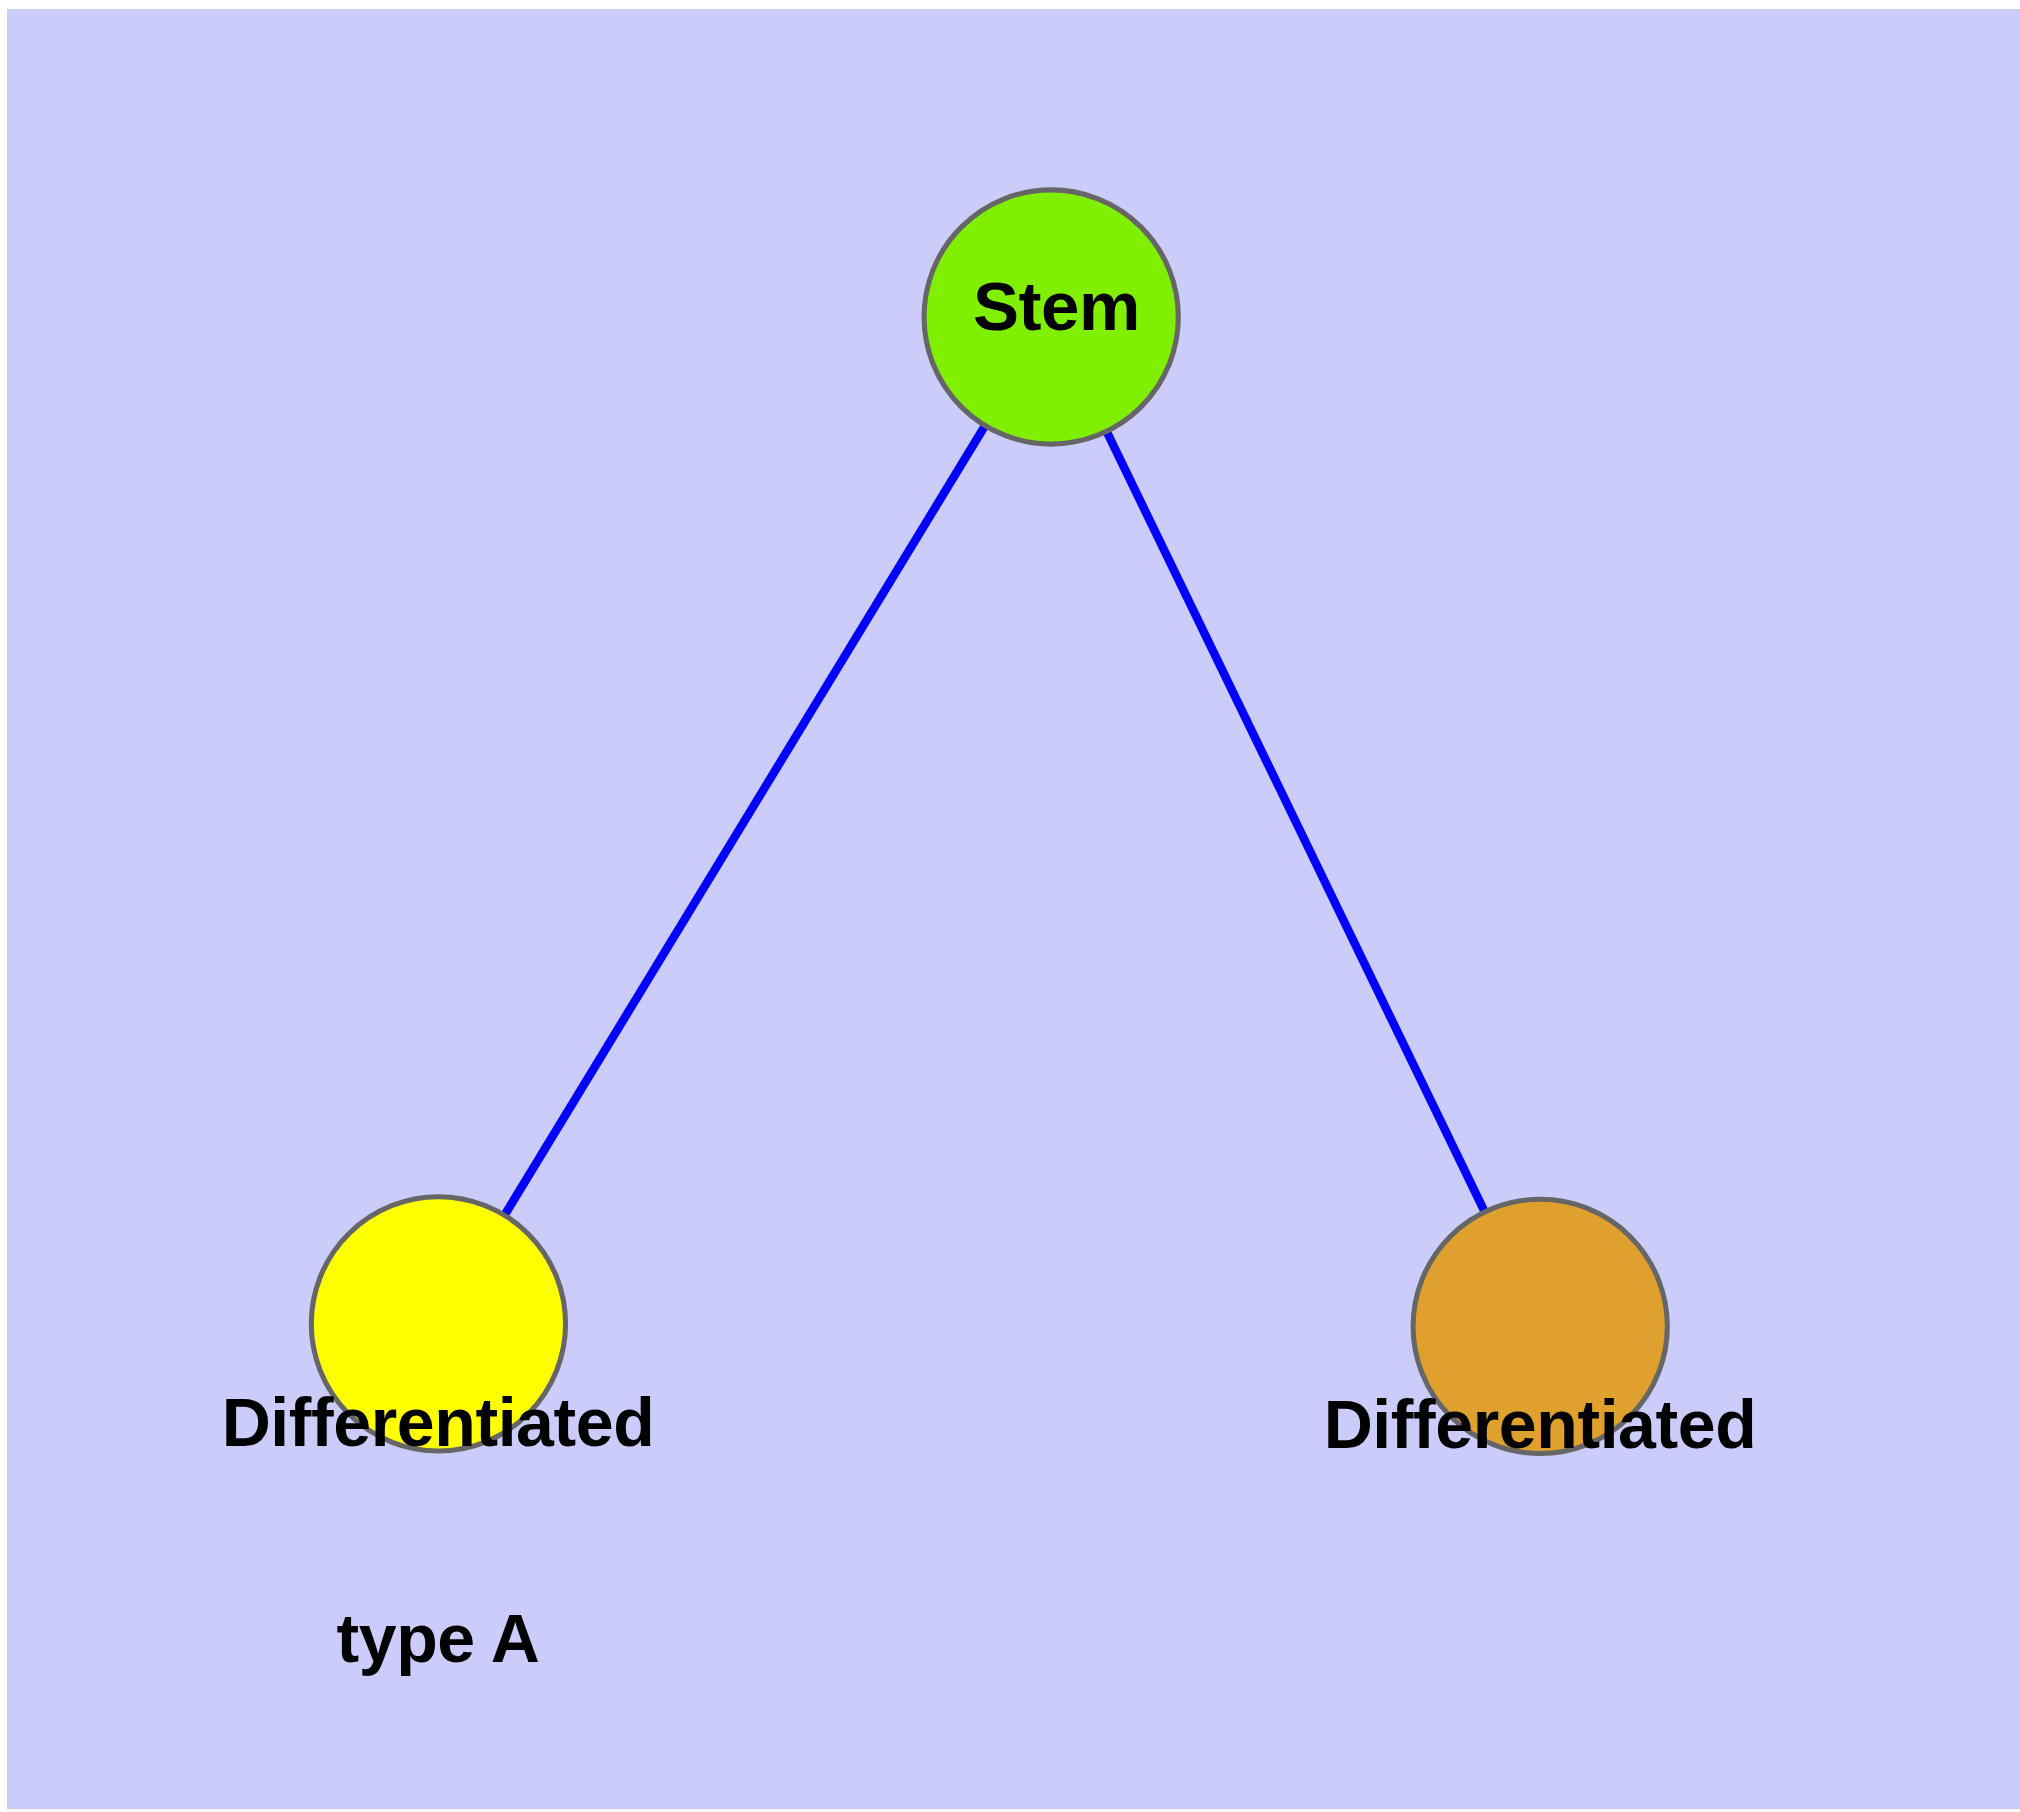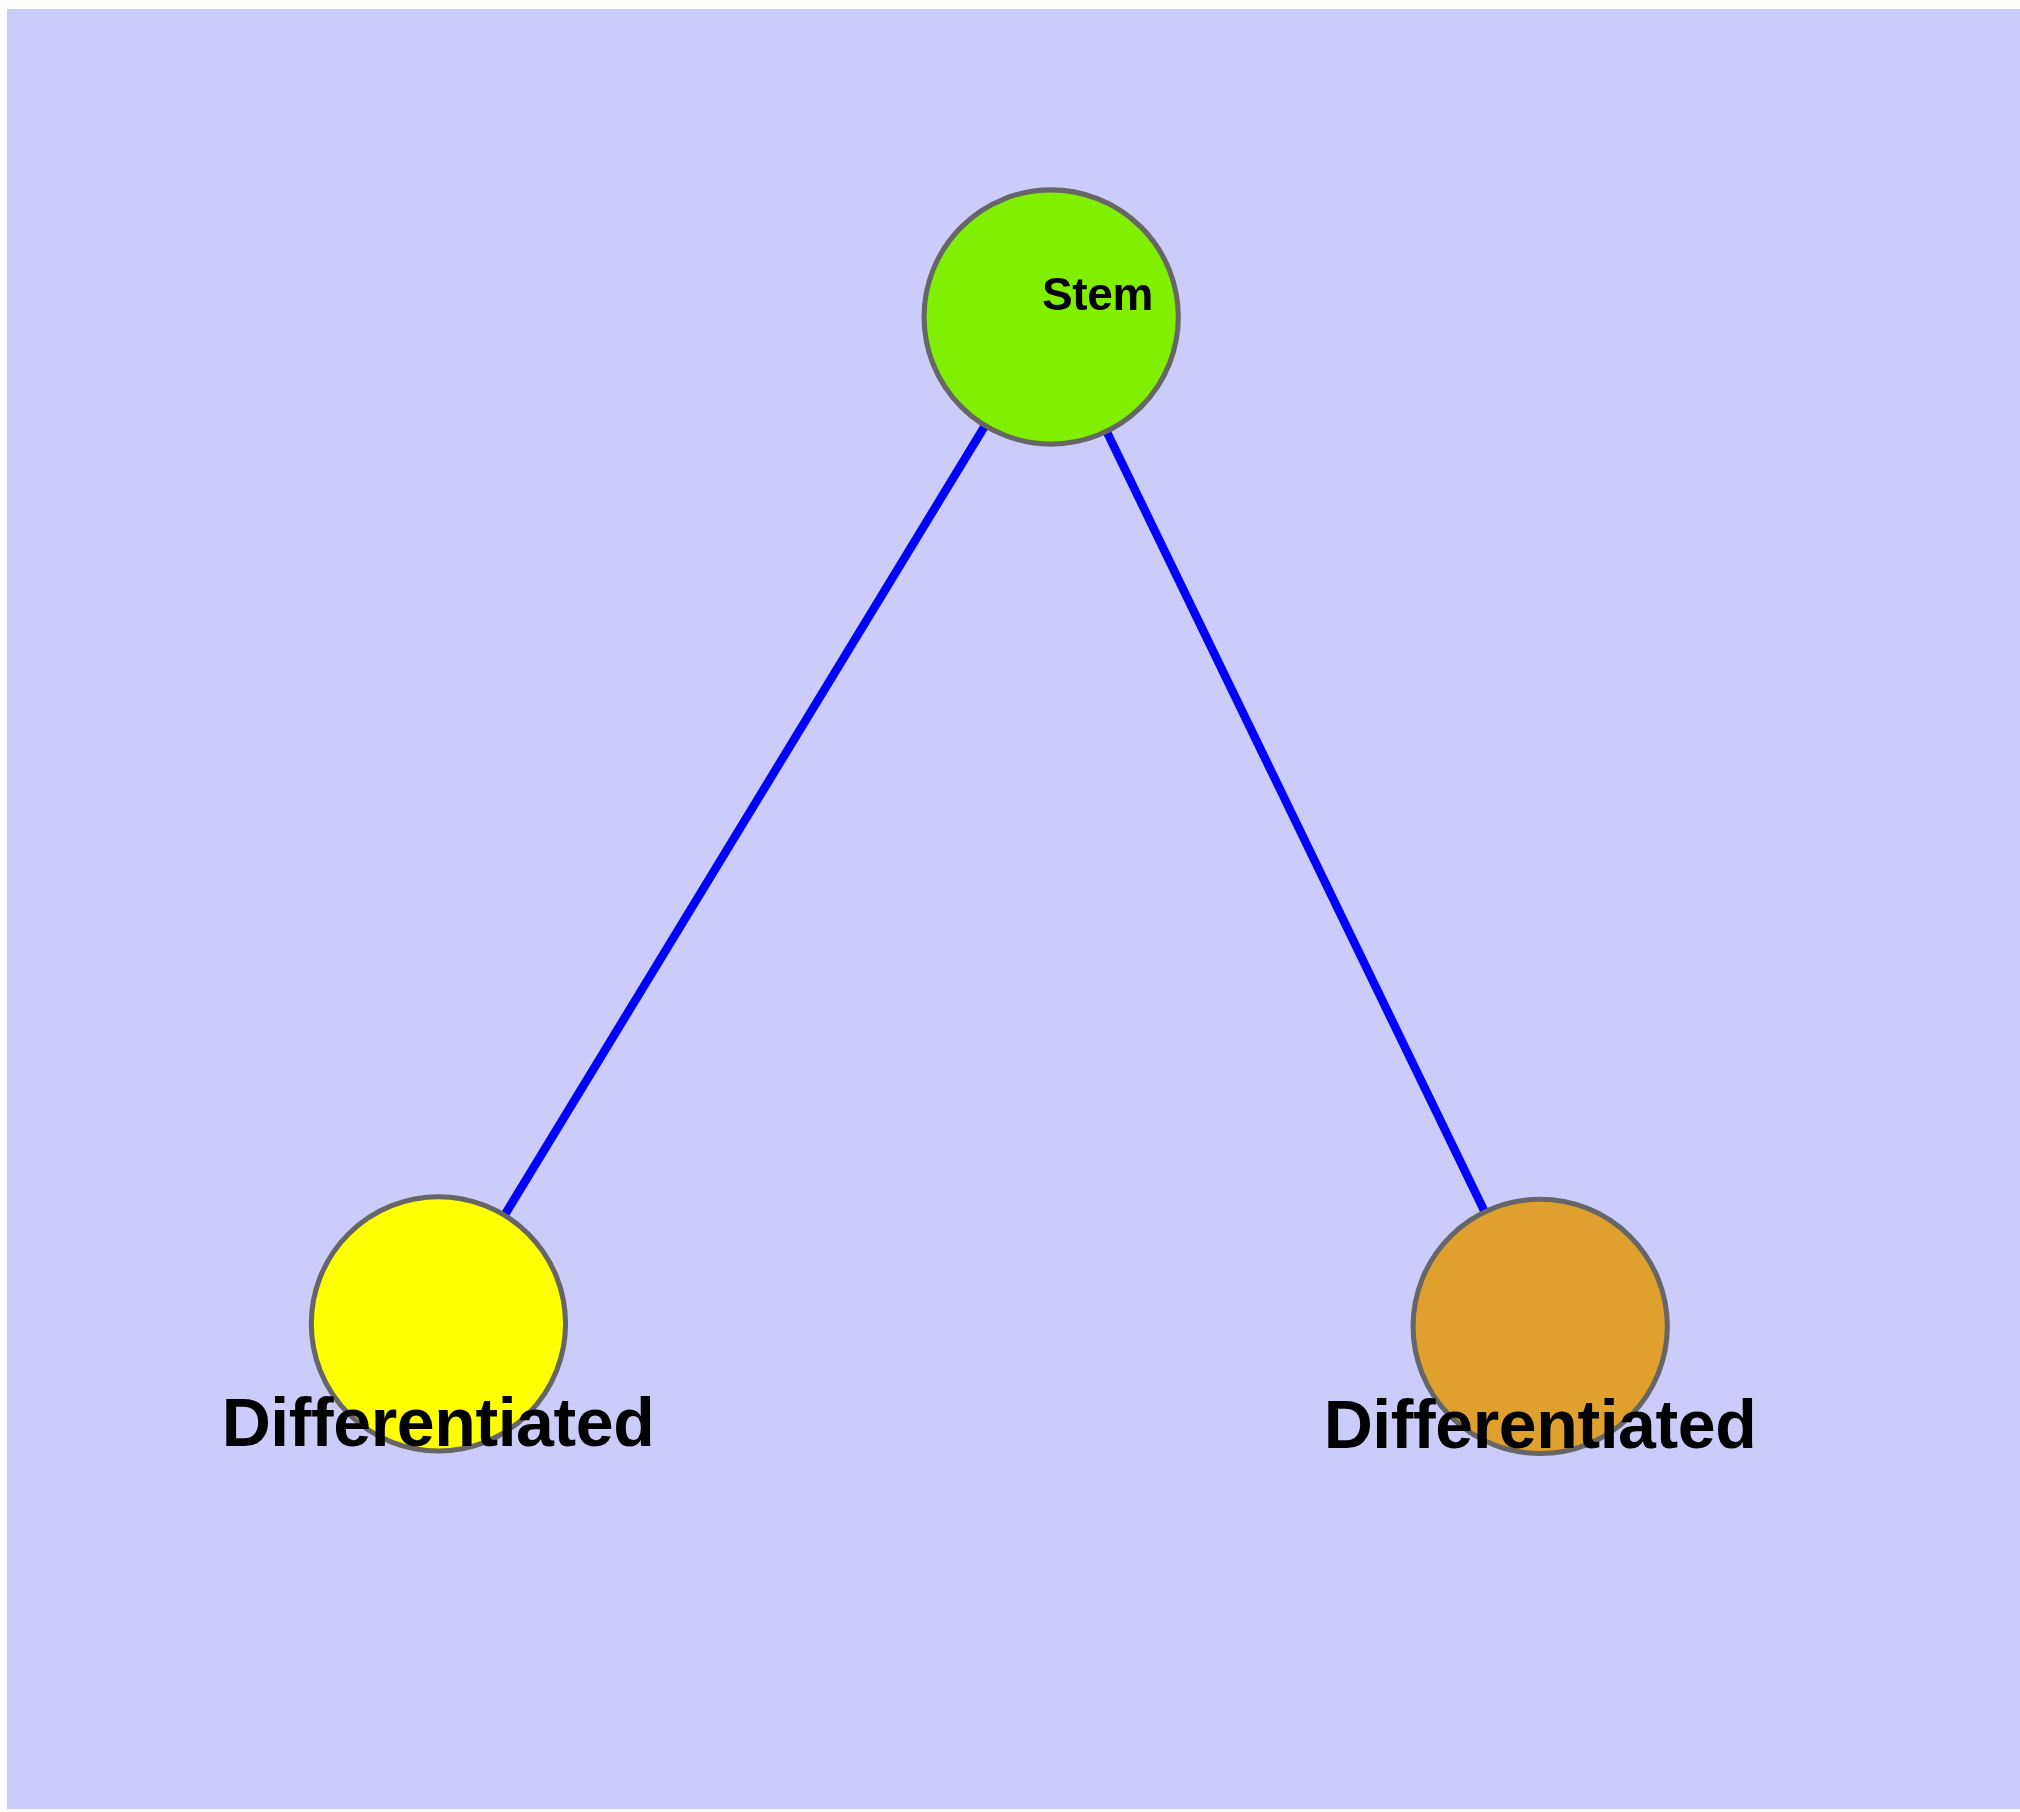--- a/index.html
+++ b/index.html
@@ -46,22 +46,22 @@
     font-family: "Liberation Sans", sans-serif;
     font-weight: bold;
     color: #000000;
     white-space: pre;
     line-height: 1.06;
     letter-spacing: -0.4px;
     pointer-events: none;
   }
 
   #label-stem {
-    font-size: 46px;
-    left: 843px;
+    font-size: 69px;
+    left: 802px;
     top: 270px;
     width: 509px;
   }
 
   #label-type-a {
     font-size: 68px;
     left: 99px;
     top: 1242px;
     width: 678px;
   }
@@ -91,20 +91,21 @@
       <circle cx="1240" cy="374" r="150" fill="#80f000" stroke="#666666" stroke-width="6"></circle>
       <circle cx="517" cy="1562" r="150" fill="#ffff00" stroke="#666666" stroke-width="6"></circle>
       <circle cx="1817" cy="1565" r="150" fill="#e0a02e" stroke="#666666" stroke-width="6"></circle>
     </g>
   </svg>
 
   <div class="node-label" id="label-stem">Stem</div>
 
   <div class="node-label" id="label-type-a">
     <div>Differentiated</div>
+    <div>type A</div>
   </div>
 
   <div class="node-label" id="label-type-b">
     <div>Differentiated</div>
   </div>
 
 </div>
 
 
 </body></html>

